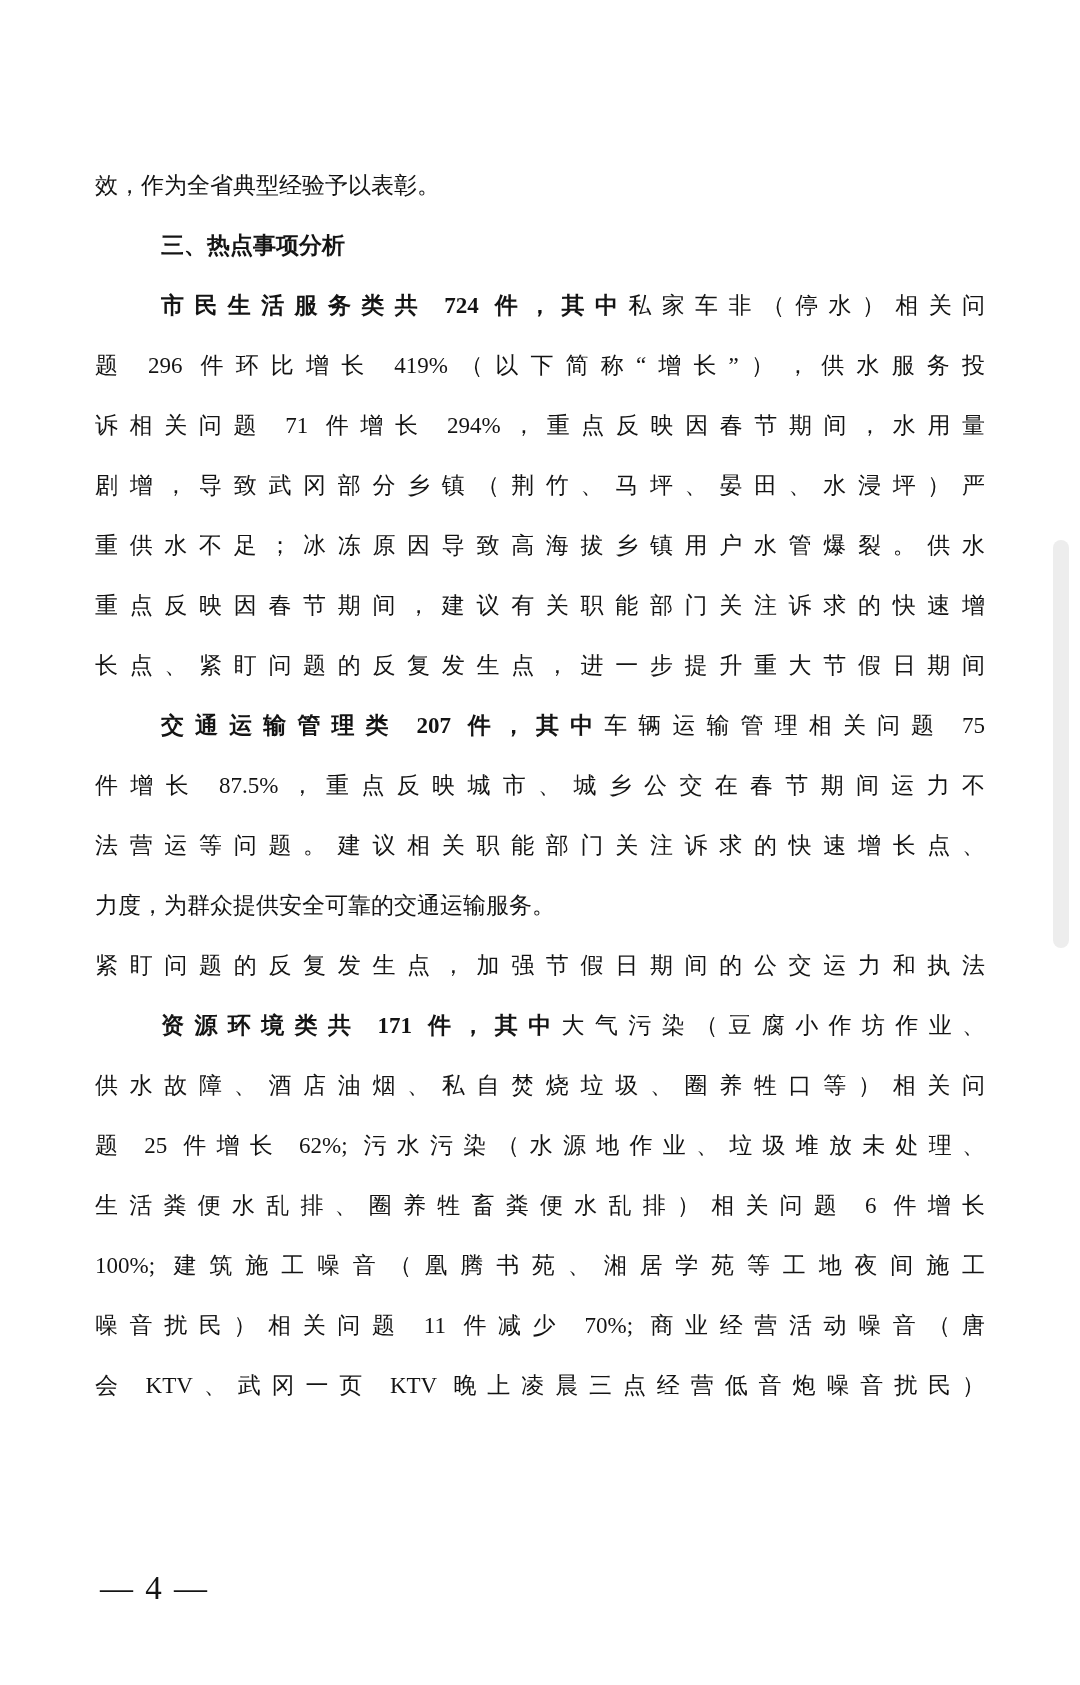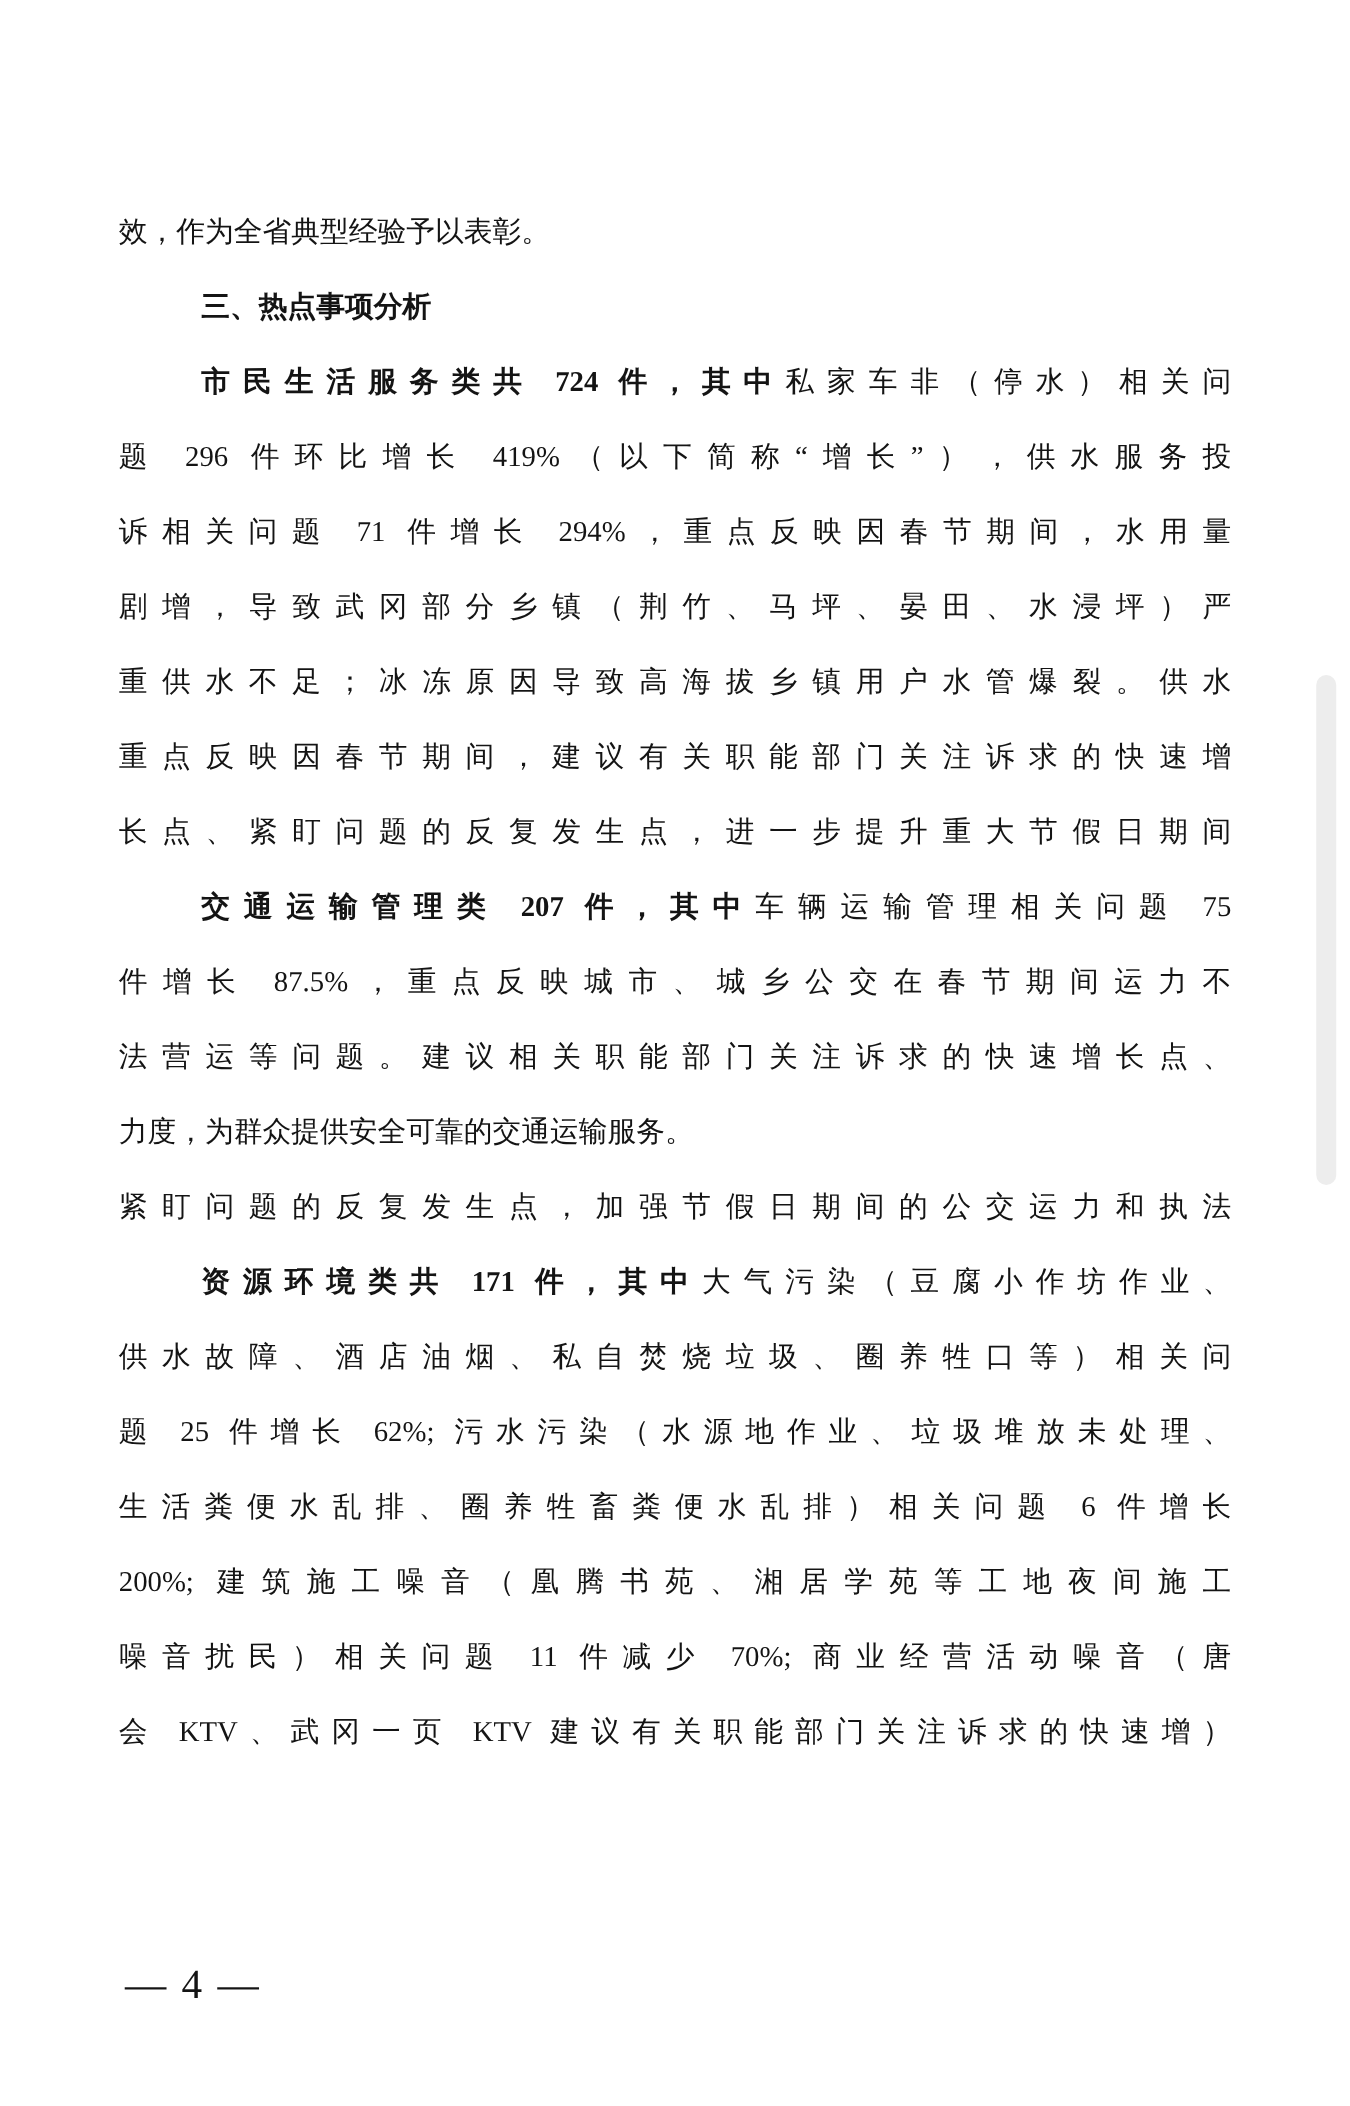--- a/index.html
+++ b/index.html
@@ -72,19 +72,19 @@
       <div class="line justify"><span class="seg">长点、紧盯问题的反复发生点，进一步提升重大节假日期间</span></div>
       <div class="line justify indent"><span class="seg bold">交通运输管理类 207 件，其中</span><span class="seg">车辆运输管理相关问题 75</span></div>
       <div class="line justify"><span class="seg">件增长 87.5%，重点反映城市、城乡公交在春节期间运力不</span></div>
       <div class="line justify"><span class="seg">法营运等问题。建议相关职能部门关注诉求的快速增长点、</span></div>
       <div class="line"><span class="seg">力度，为群众提供安全可靠的交通运输服务。</span></div>
       <div class="line justify"><span class="seg">紧盯问题的反复发生点，加强节假日期间的公交运力和执法</span></div>
       <div class="line justify indent"><span class="seg bold">资源环境类共 171 件，其中</span><span class="seg">大气污染（豆腐小作坊作业、</span></div>
       <div class="line justify"><span class="seg">供水故障、酒店油烟、私自焚烧垃圾、圈养牲口等）相关问</span></div>
       <div class="line justify"><span class="seg">题 25 件增长 62%; 污水污染（水源地作业、垃圾堆放未处理、</span></div>
       <div class="line justify"><span class="seg">生活粪便水乱排、圈养牲畜粪便水乱排）相关问题 6 件增长</span></div>
-      <div class="line justify"><span class="seg">200%; 建筑施工噪音（凰腾书苑、湘居学苑等工地夜间施工</span></div>
+      <div class="line justify"><span class="seg">100%; 建筑施工噪音（凰腾书苑、湘居学苑等工地夜间施工</span></div>
       <div class="line justify"><span class="seg">噪音扰民）相关问题 11 件减少 70%; 商业经营活动噪音（唐</span></div>
-      <div class="line justify"><span class="seg">会 KTV、武冈一页 KTV 建议有关职能部门关注诉求的快速增）</span></div>
+      <div class="line justify"><span class="seg">会 KTV、武冈一页 KTV 晚上凌晨三点经营低音炮噪音扰民）</span></div>
     </div>
   <div class="page-number">— 4 —</div>
   <div class="scrollbar-thumb" style="background: rgb(237, 237, 237);"></div>
 </div>
 
 </body></html>

